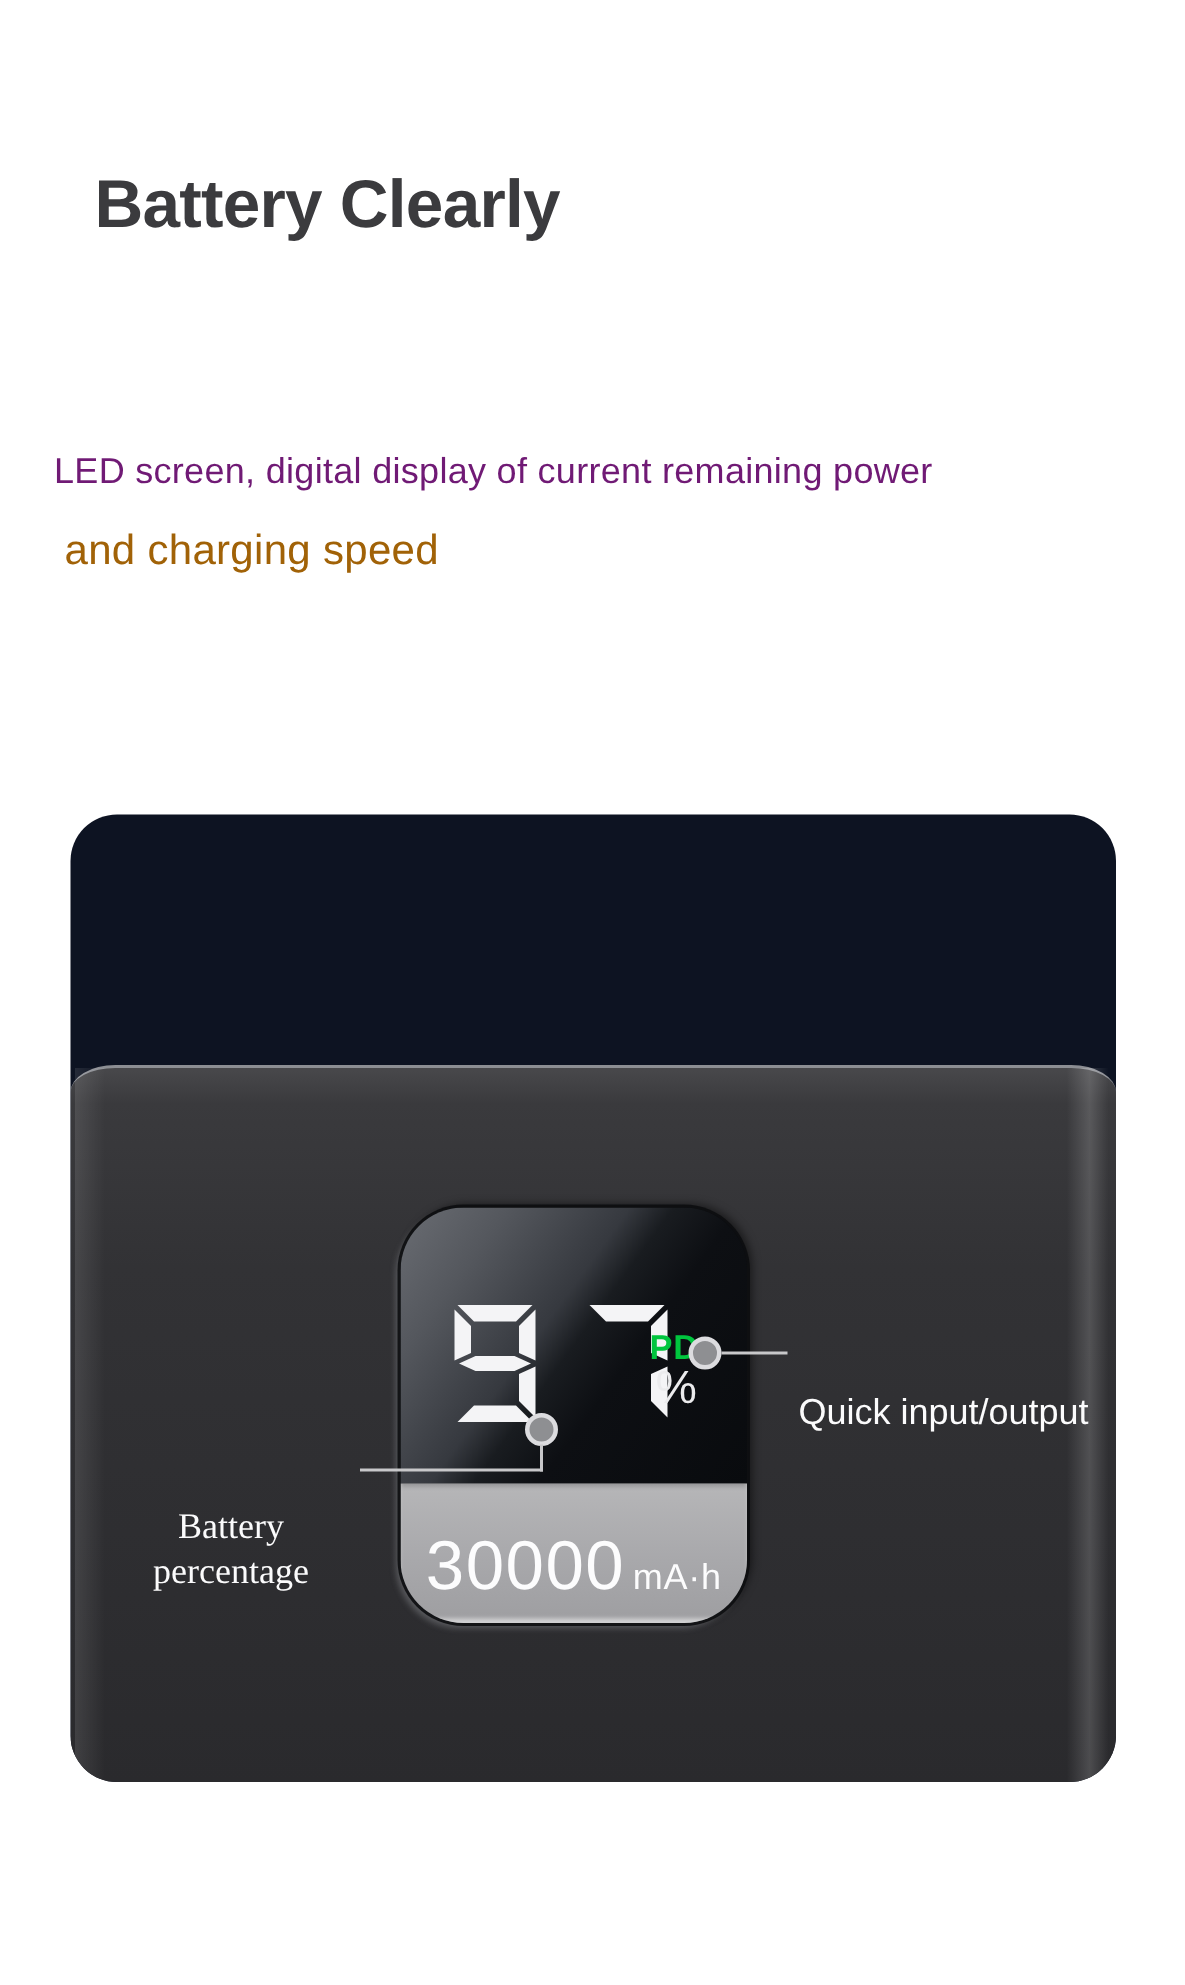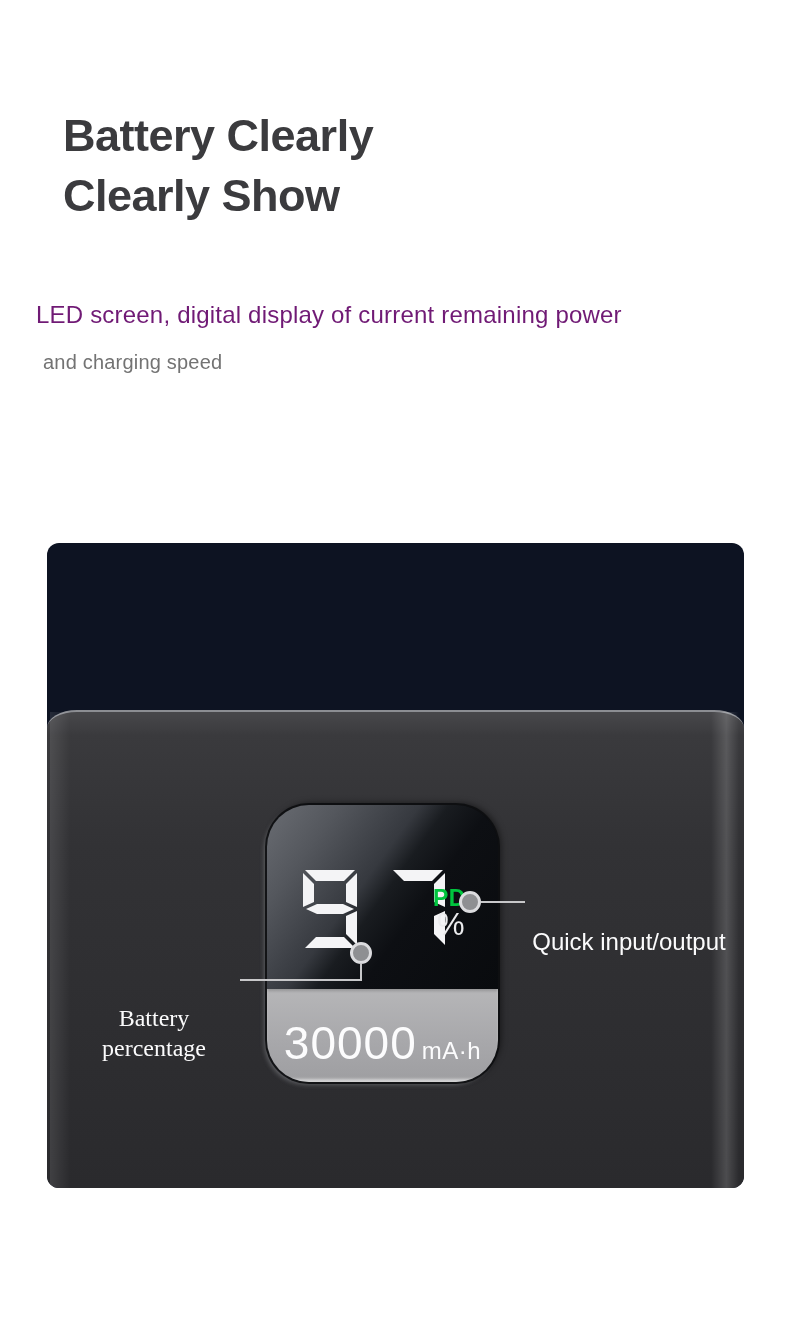--- a/index.html
+++ b/index.html
@@ -11,27 +11,27 @@
     position:absolute;left:63px;top:106px;
     font-size:45px;line-height:60px;font-weight:bold;
     color:#3b3b3e;letter-spacing:-0.5px;
   }
   .subtitle-line1{
     position:absolute;left:36px;top:301px;
     font-size:24px;color:#701a75;letter-spacing:0.2px;
   }
   .subtitle-line2{
     position:absolute;left:43px;top:351px;
-    font-size:20px;color:#737373;letter-spacing:0.2px;
+    font-size:28px;color:#a16207;letter-spacing:0.2px;
   }
 
   
   .card{
     position:absolute;left:47px;top:543px;width:697px;height:645px;
-    border-radius:12px;overflow:hidden;background:#0d1322;
+    border-radius:31px;overflow:hidden;background:#0d1322;
   }
   
   .pb-body{
     position:absolute;left:0;right:0;top:167px;bottom:0;
     border-top-left-radius:30px 18px;border-top-right-radius:30px 18px;
     background:linear-gradient(180deg,#48484b 0%,#3a3a3d 5%,#323235 28%,#2e2e31 65%,#2a2a2d 100%);
     border-top:2px solid rgba(158,160,166,0.85);
   }
   .pb-body .sheen-right{
     position:absolute;top:0;bottom:0;right:5px;width:28px;
@@ -97,21 +97,20 @@
   .label-quick{left:468px;top:343px;width:228px;font-size:24px;line-height:31px;}
   .label-battery{left:22px;top:420px;width:170px;font-size:24px;line-height:30px;font-family:Liberation Serif, serif;}
 </style>
 </head>
 <body>
 
 <div class="page">
 
   <div class="title">
     <div>Battery Clearly</div>
-    <div>Clearly Show</div>
   </div>
 
   <div class="subtitle-line1">LED screen, digital display of current remaining power</div>
   <div class="subtitle-line2">and charging speed</div>
 
   <div class="card">
 
     <div class="pb-body">
       <div class="sheen-left"></div>
       <div class="sheen-right"></div>

